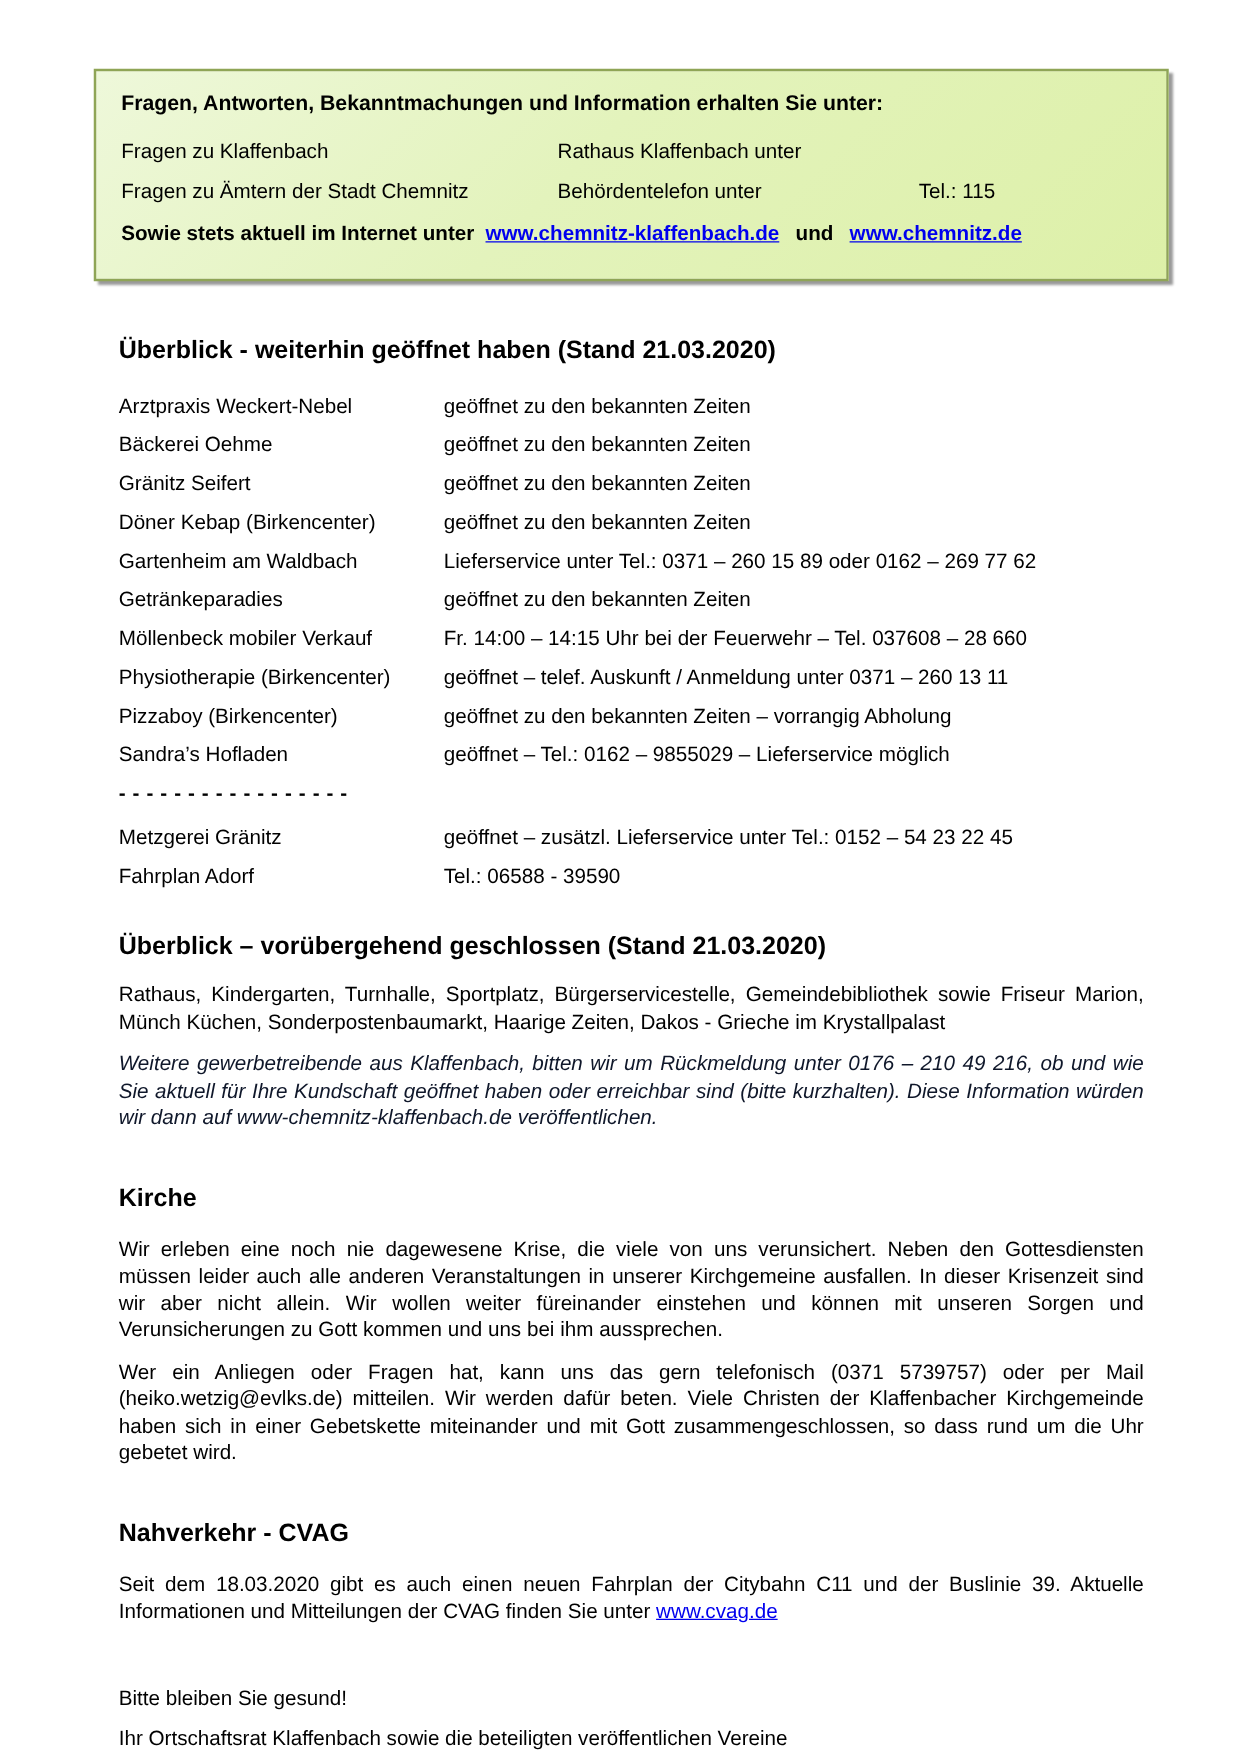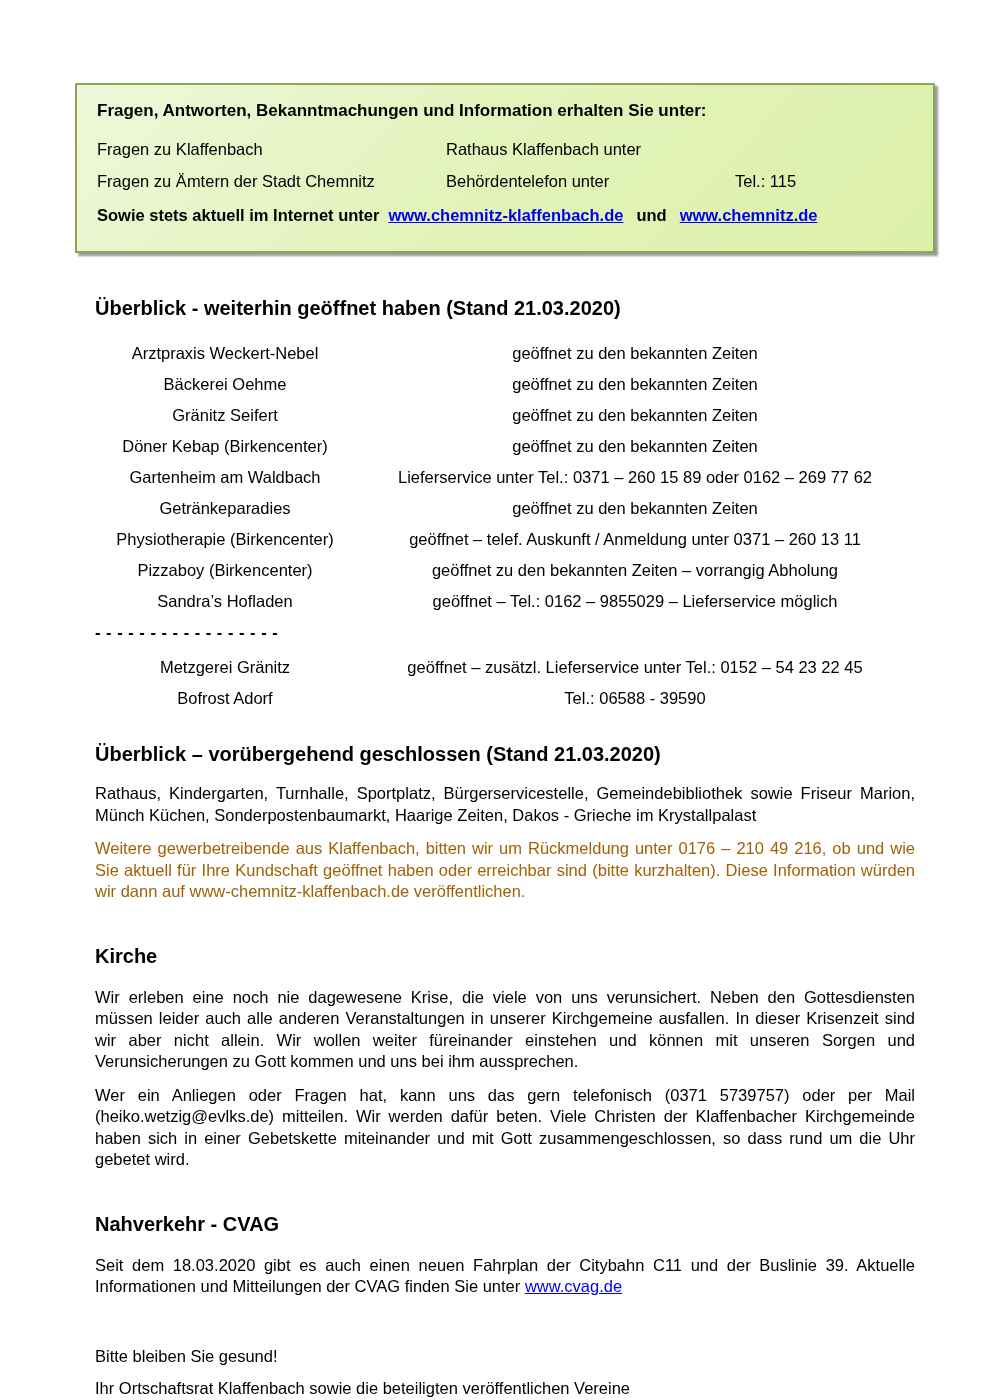--- a/index.html
+++ b/index.html
@@ -4,21 +4,21 @@
 <style>
   * { box-sizing: border-box; }
   html, body {
     margin: 0; padding: 0;
     width: 989px; height: 1400px;
     background: #ffffff;
     font-family: "Liberation Sans", "DejaVu Sans", sans-serif;
     color: #000000;
     font-size: 16.5px;
   }
-  .page { padding: 55px 26px 0 75px; width: 805px; margin-top: 28px; }
+  .page { padding: 55px 26px 0 75px; width: 805px; }
 
   
   .info-box {
     border: 2px solid #8fa556;
     background: linear-gradient(135deg, #eef8da 0%, #e3f3bc 45%, #ddf0a8 100%);
     box-shadow: 3px 3px 2px #9a9a9a;
     padding: 16px 20px 20px 20px;
     width: 860px;
   }
   .info-title { font-weight: bold; font-size: 17px; margin-bottom: 12px; }
@@ -35,28 +35,28 @@
   .content { margin-left: 20px; width: 820px; }
   h2 {
     font-size: 20px; font-weight: bold; margin: 0; padding: 0;
     line-height: 26px;
   }
   .sec-open h2 { margin: 42px 0 22px 0; }
   .sec-closed h2 { margin: 32px 0 16px 0; }
   .sec-kirche h2 { margin: 40px 0 18px 0; }
   .sec-nahverkehr h2 { margin: 40px 0 18px 0; }
 
-  .entry { display: flex; line-height: 21px; margin-bottom: 10px; text-align: center; }
+  .entry { display: flex; line-height: 21px; margin-bottom: 10px; }
   .entry-name { width: 260px; flex-shrink: 0; }
   .entry-status { flex: 1; }
   .separator { line-height: 21px; margin: 4px 0 14px 0; font-weight: bold; letter-spacing: 0.5px; }
 
   p { margin: 0 0 12px 0; text-align: justify; line-height: 21.5px; }
   p.last { margin-bottom: 0; }
-  .blue { color: #a16207; }
+  .blue { color: #0f172a; font-style: italic; }
 
   .closing { margin-top: 48px; }
   .closing div { line-height: 21px; margin-bottom: 11px; }
 </style>
 </head>
 <body>
 
 <div class="page">
 
   <div class="info-box">
@@ -100,40 +100,44 @@
         </div>
           <div class="entry">
           <span class="entry-name">Gartenheim am Waldbach</span>
           <span class="entry-status">Lieferservice unter Tel.: 0371 – 260 15 89 oder 0162 – 269 77 62</span>
         </div>
           <div class="entry">
           <span class="entry-name">Getränkeparadies</span>
           <span class="entry-status">geöffnet zu den bekannten Zeiten</span>
         </div>
           <div class="entry">
+          <span class="entry-name">Möllenbeck mobiler Verkauf</span>
+          <span class="entry-status">Fr. 14:00 – 14:15 Uhr bei der Feuerwehr – Tel. 037608 – 28 660</span>
+        </div>
+          <div class="entry">
           <span class="entry-name">Physiotherapie (Birkencenter)</span>
           <span class="entry-status">geöffnet – telef. Auskunft / Anmeldung unter 0371 – 260 13 11</span>
         </div>
           <div class="entry">
           <span class="entry-name">Pizzaboy (Birkencenter)</span>
           <span class="entry-status">geöffnet zu den bekannten Zeiten – vorrangig Abholung</span>
         </div>
           <div class="entry">
           <span class="entry-name">Sandra’s Hofladen</span>
           <span class="entry-status">geöffnet – Tel.: 0162 – 9855029 – Lieferservice möglich</span>
         </div>
         </div>
       <div class="separator">- - - - - - - - - - - - - - - - -</div>
       <div>
           <div class="entry">
           <span class="entry-name">Metzgerei Gränitz</span>
           <span class="entry-status">geöffnet – zusätzl. Lieferservice unter Tel.: 0152 – 54 23 22 45</span>
         </div>
           <div class="entry">
-          <span class="entry-name">Bofrost Adorf</span>
+          <span class="entry-name">Fahrplan Adorf</span>
           <span class="entry-status">Tel.: 06588 - 39590</span>
         </div>
         </div>
     </div>
 
     <div class="sec-closed">
       <h2>Überblick – vorübergehend geschlossen (Stand 21.03.2020)</h2>
       <p>Rathaus, Kindergarten, Turnhalle, Sportplatz, Bürgerservicestelle, Gemeindebibliothek sowie Friseur Marion, Münch Küchen, Sonderpostenbaumarkt, Haarige Zeiten, Dakos - Grieche im Krystallpalast</p>
       <p class="blue last">Weitere gewerbetreibende aus Klaffenbach, bitten wir um Rückmeldung unter 0176 – 210 49 216, ob und wie Sie aktuell für Ihre Kundschaft geöffnet haben oder erreichbar sind (bitte kurzhalten). Diese Information würden wir dann auf www-chemnitz-klaffenbach.de veröffentlichen.</p>
     </div>

